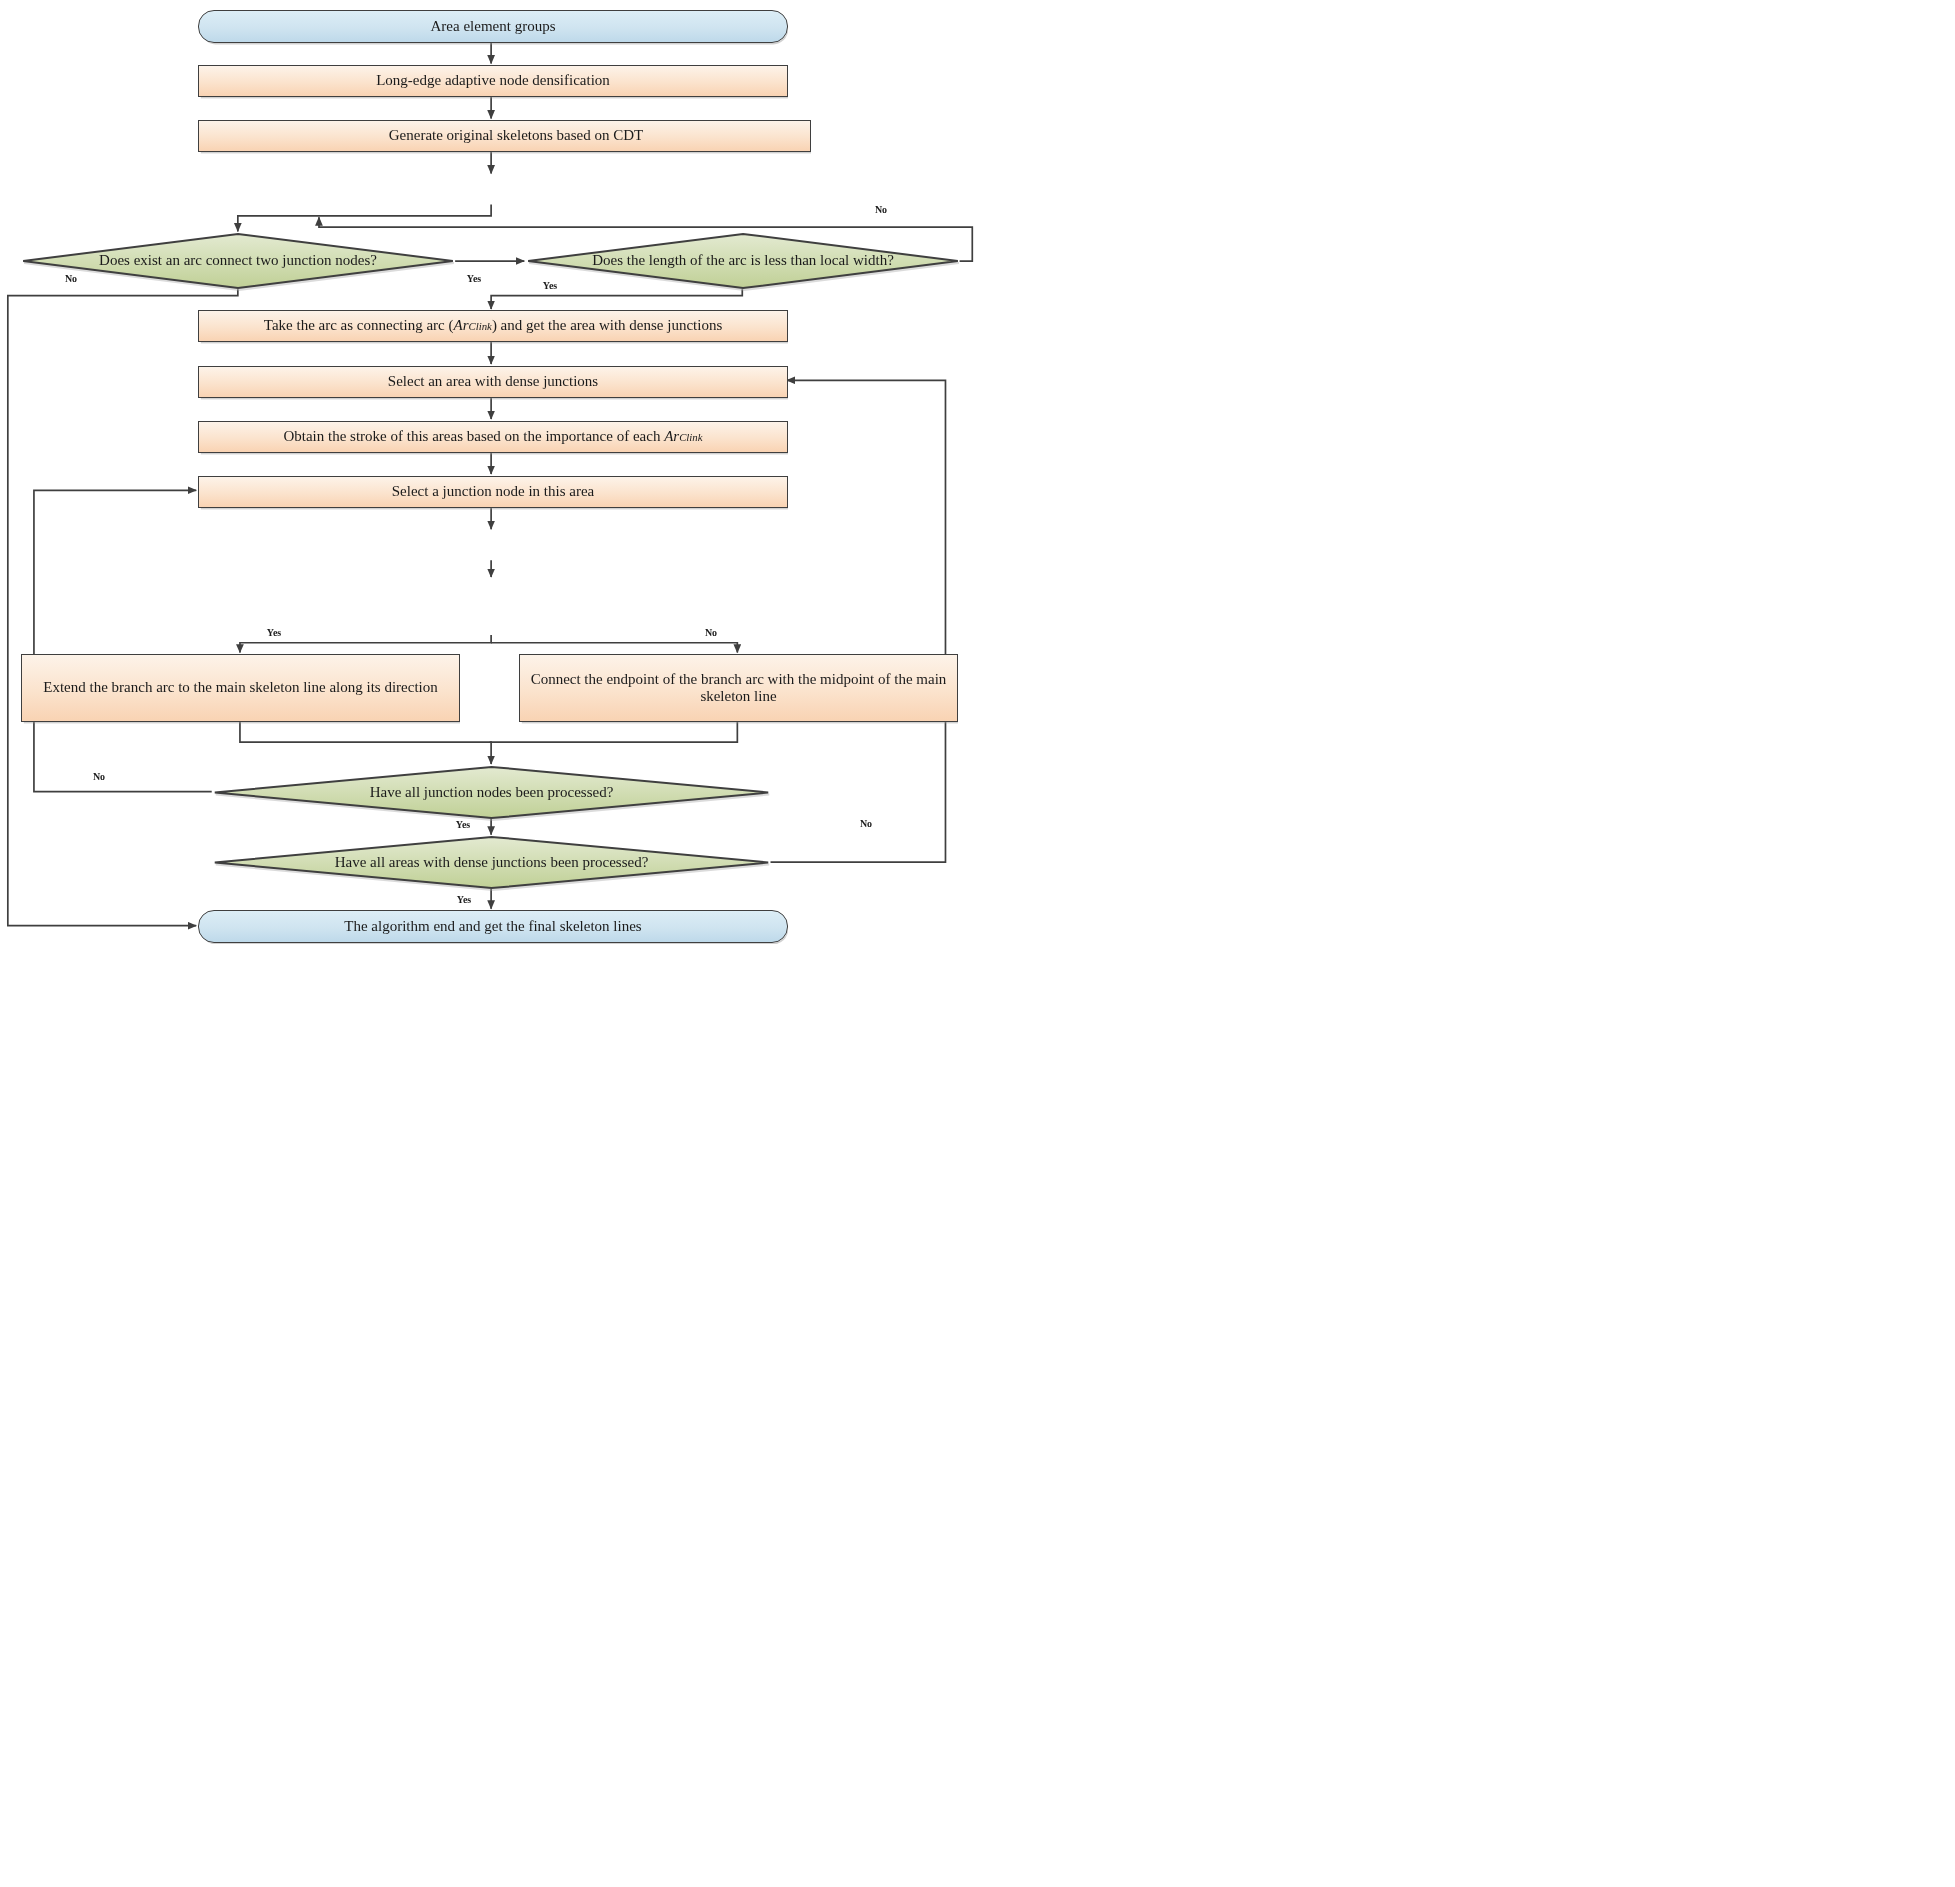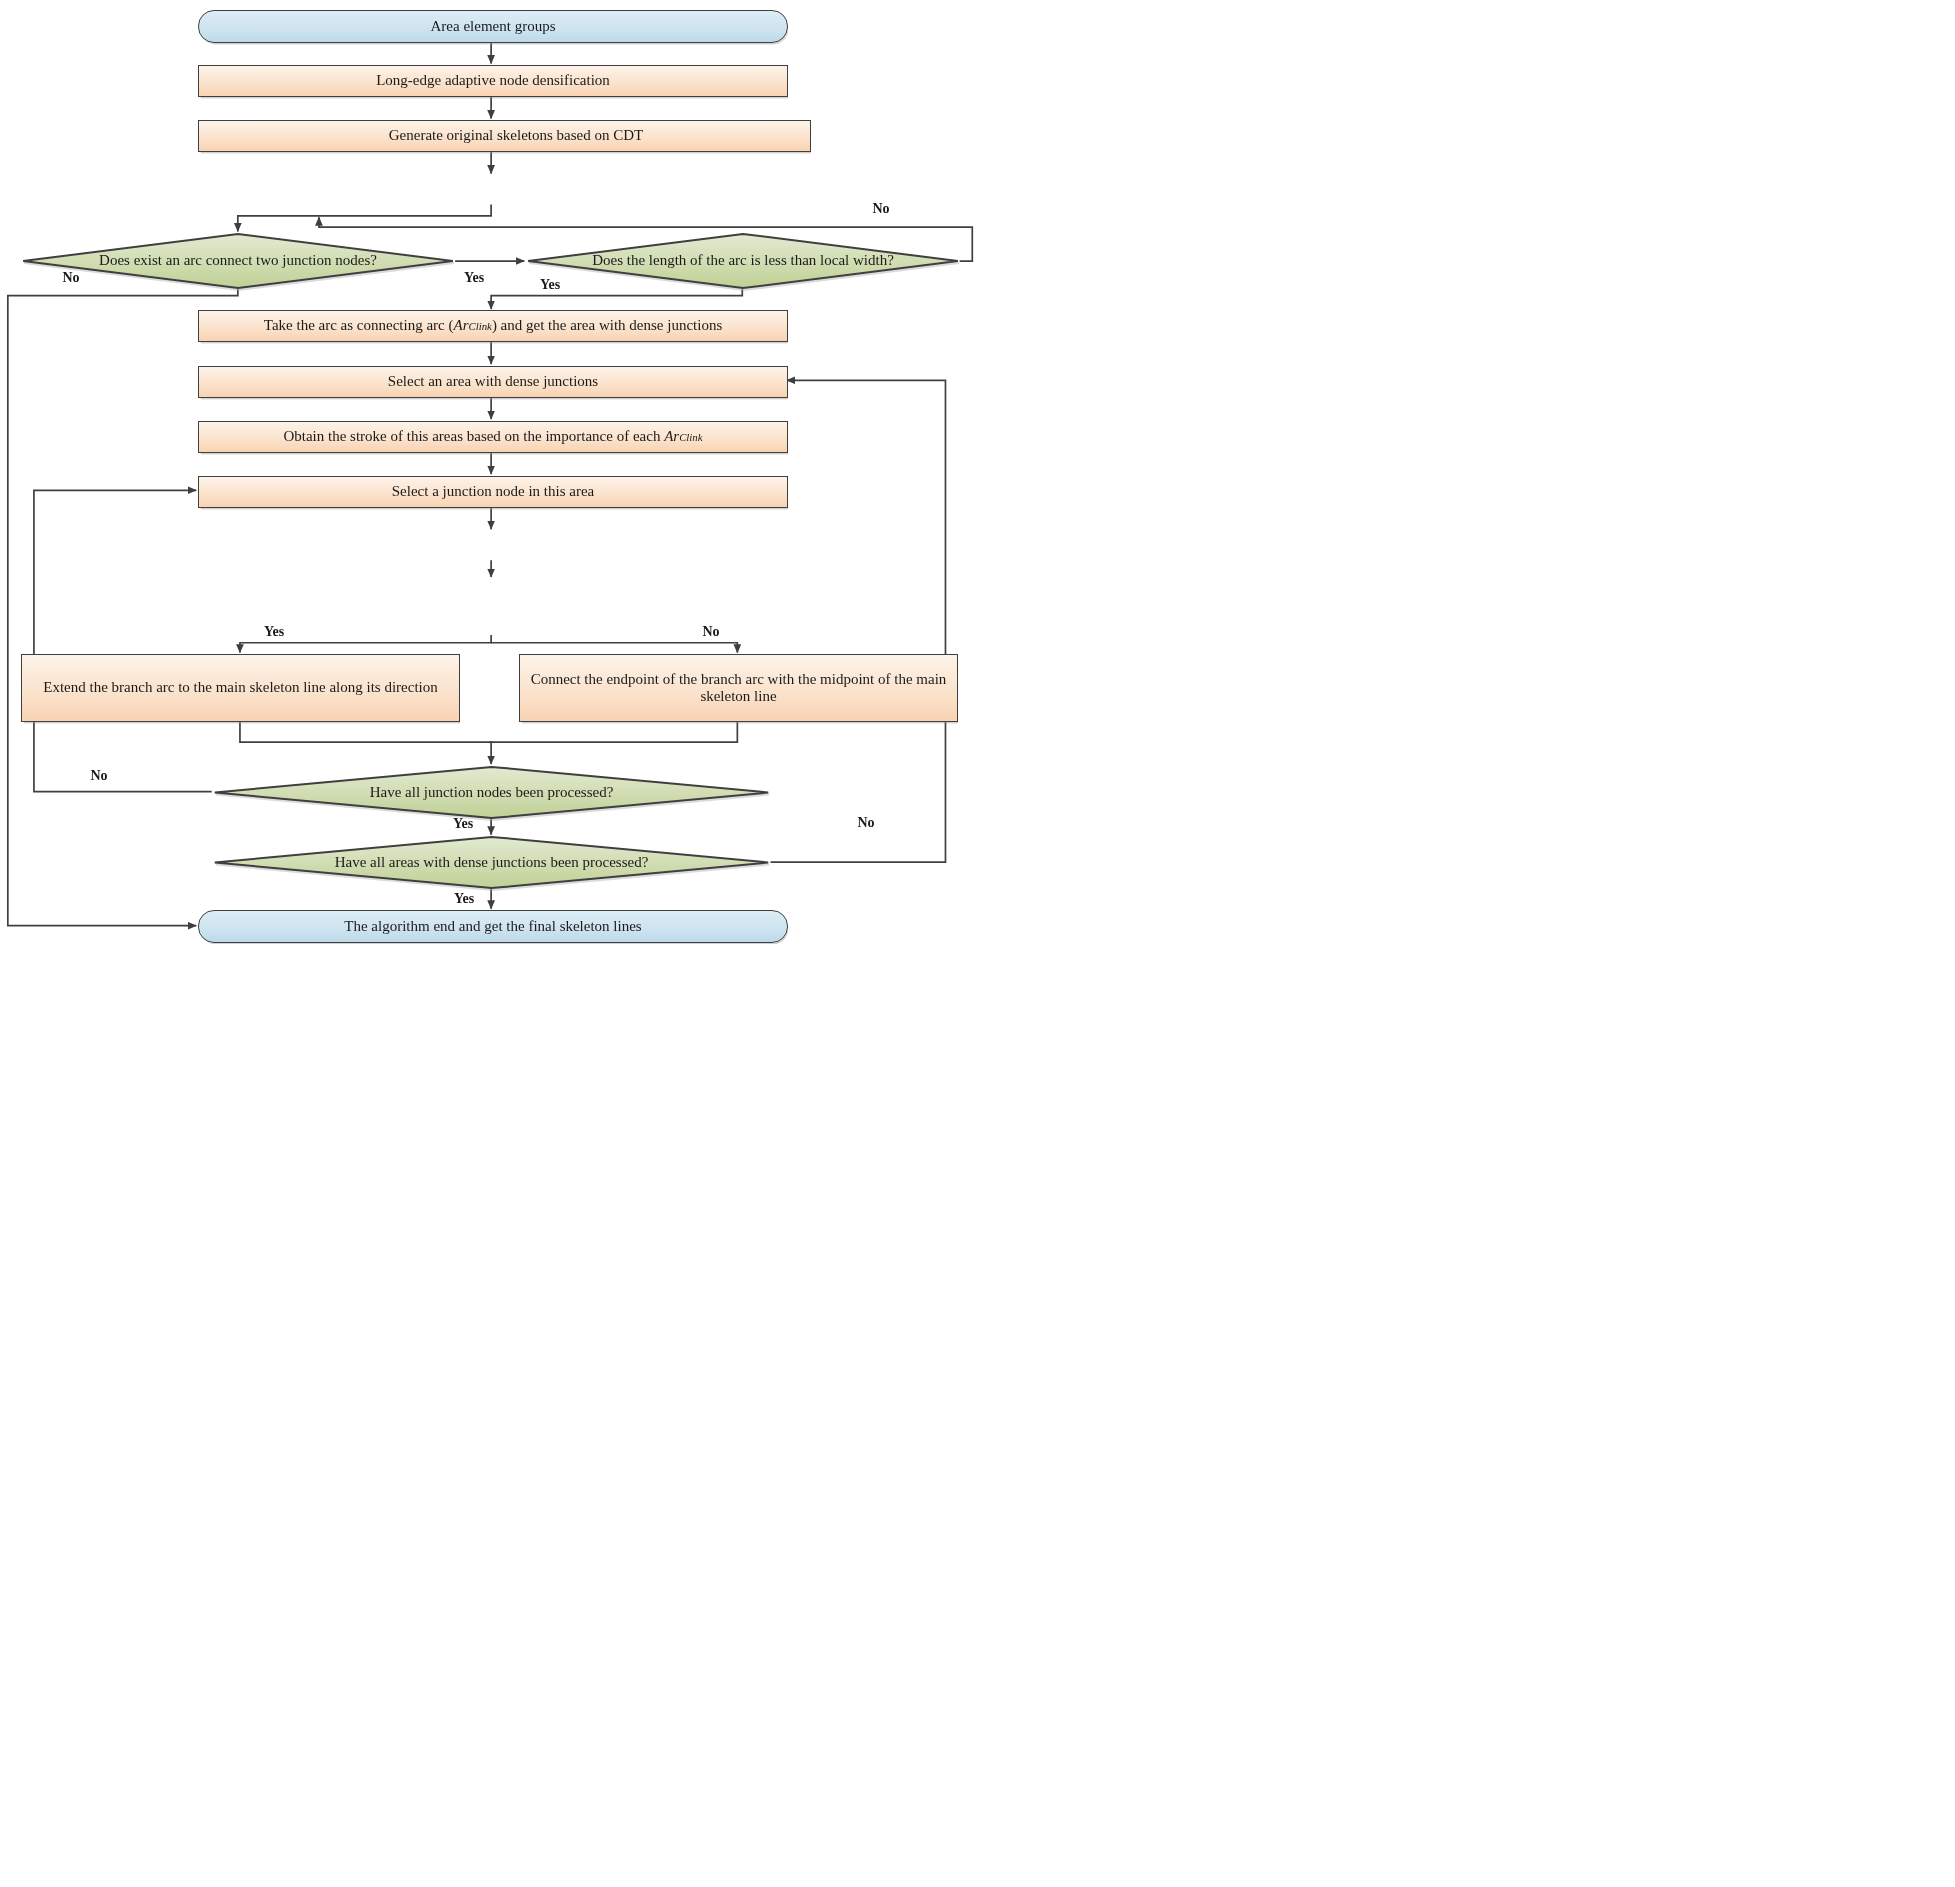--- a/index.html
+++ b/index.html
@@ -48,21 +48,21 @@
     stroke-width:2;
     vector-effect:non-scaling-stroke;
   }
   .lbl{position:relative;z-index:1;padding:0 7px;}
   .arc-main{font-style:italic;text-align:center;}
   .arc-sub{font-style:italic;font-size:0.72em;}
   .edge-label{
     position:absolute;
     transform:translate(-50%,-50%);
     font-weight:bold;
-    font-size:14px;
+    font-size:10px;
     z-index:3;
     text-shadow:0.7px 0.7px 0 rgba(255,255,255,.95),-0.7px -0.7px 0 rgba(255,255,255,.7);
     white-space:nowrap;
   }
 </style>
 </head>
 <body>
 
 <div id="canvas">
 

